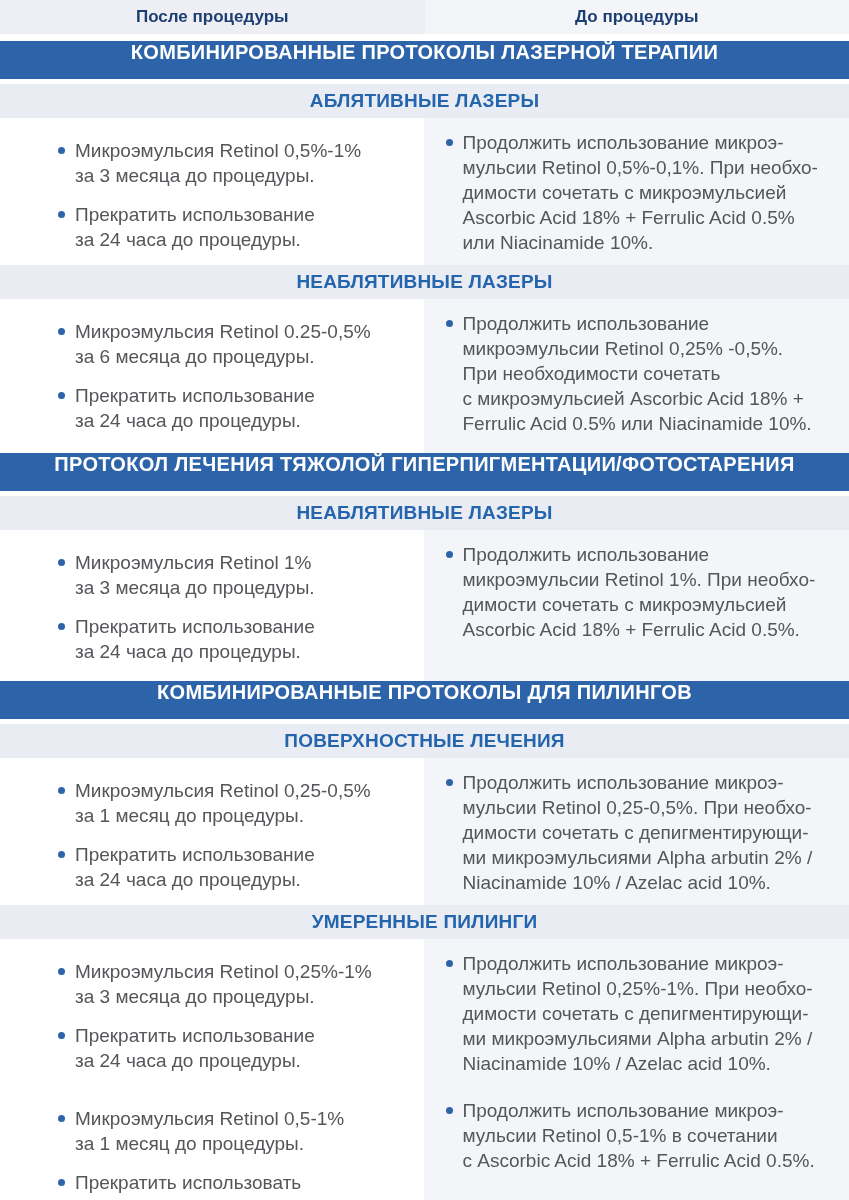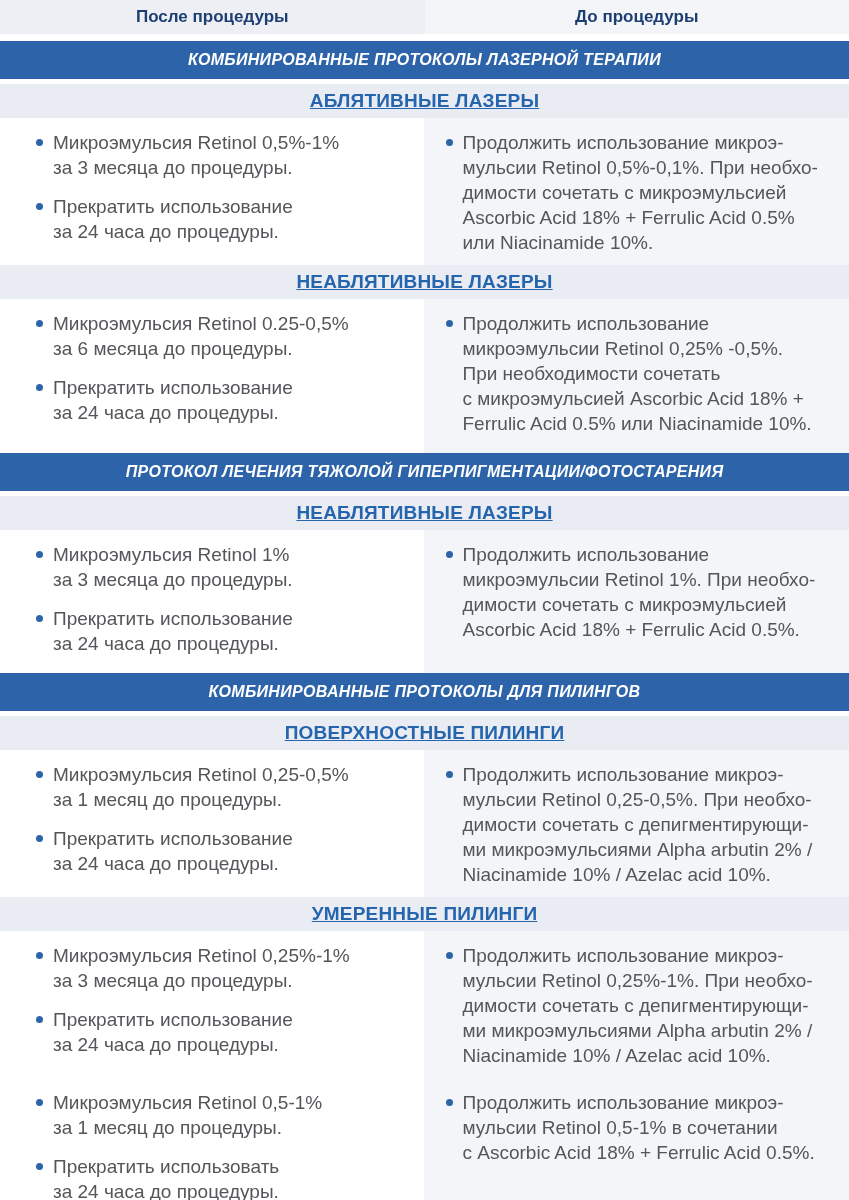--- a/index.html
+++ b/index.html
@@ -19,31 +19,31 @@
     width:50%;display:flex;align-items:center;justify-content:center;
     font-weight:bold;font-size:17px;color:var(--colhead-text);
   }
   .colheads .cell.after{background:var(--colhead-after-bg);}
   .spacer{width:100%;}
   .spacer.white{background:#ffffff;}
   .spacer.split{background:transparent;}
   .h7{height:7px;} .h5{height:5px;}
   .main-bar{
     height:38px;background:var(--bar-bg);color:var(--bar-text);
-    display:flex;align-items:center;justify-content:center;
-    font-weight:bold;font-size:16px;letter-spacing:.3px;text-align:center;font-style:italic;
+    display:flex;justify-content:center;
+    font-weight:bold;font-size:20px;letter-spacing:.3px;text-align:center;
   }
   .sub-bar{
     height:34px;background:var(--sub-bg);color:var(--sub-text);
     display:flex;align-items:center;justify-content:center;
-    font-weight:bold;font-size:19px;letter-spacing:.2px;text-align:center;text-decoration:underline;
+    font-weight:bold;font-size:19px;letter-spacing:.2px;text-align:center;
   }
   .content-row{display:flex;}
   .col{width:50%;box-sizing:border-box;}
-  .col.before{padding:12px 28px 10px 36px;}
+  .col.before{padding:12px 28px 10px 58px;margin-top:8px;}
   .col.after{padding:12px 20px 10px 21px;}
   .bullet-item{
     display:flex;margin-bottom:14px;
     color:var(--body-text);font-size:19px;line-height:25px;
   }
   .bullet-item:last-child{margin-bottom:0;}
   .bullet-dot{
     flex:0 0 7px;width:7px;height:7px;border-radius:50%;
     background:var(--bullet);margin:9px 10px 0 0;
   }
@@ -151,21 +151,21 @@
 Ascorbic Acid 18% + Ferrulic Acid 0.5%.</span>
         </div>
       </div>
     </div>
     <div class="spacer split h7"></div>
     <div class="main-bar">
       <span>КОМБИНИРОВАННЫЕ ПРОТОКОЛЫ ДЛЯ ПИЛИНГОВ</span>
     </div>
     <div class="spacer white h5"></div>
     <div class="sub-bar">
-      <span>ПОВЕРХНОСТНЫЕ ПИЛИНГИ</span>
+      <span>ПОВЕРХНОСТНЫЕ ЛЕЧЕНИЯ</span>
     </div>
     <div class="content-row">
       <div class="col before">
         <div class="bullet-item">
           <span class="bullet-dot"></span>
           <span class="bullet-text">Микроэмульсия Retinol 0,25-0,5%
 за 1 месяц до процедуры.</span>
         </div>
         <div class="bullet-item">
           <span class="bullet-dot"></span>

